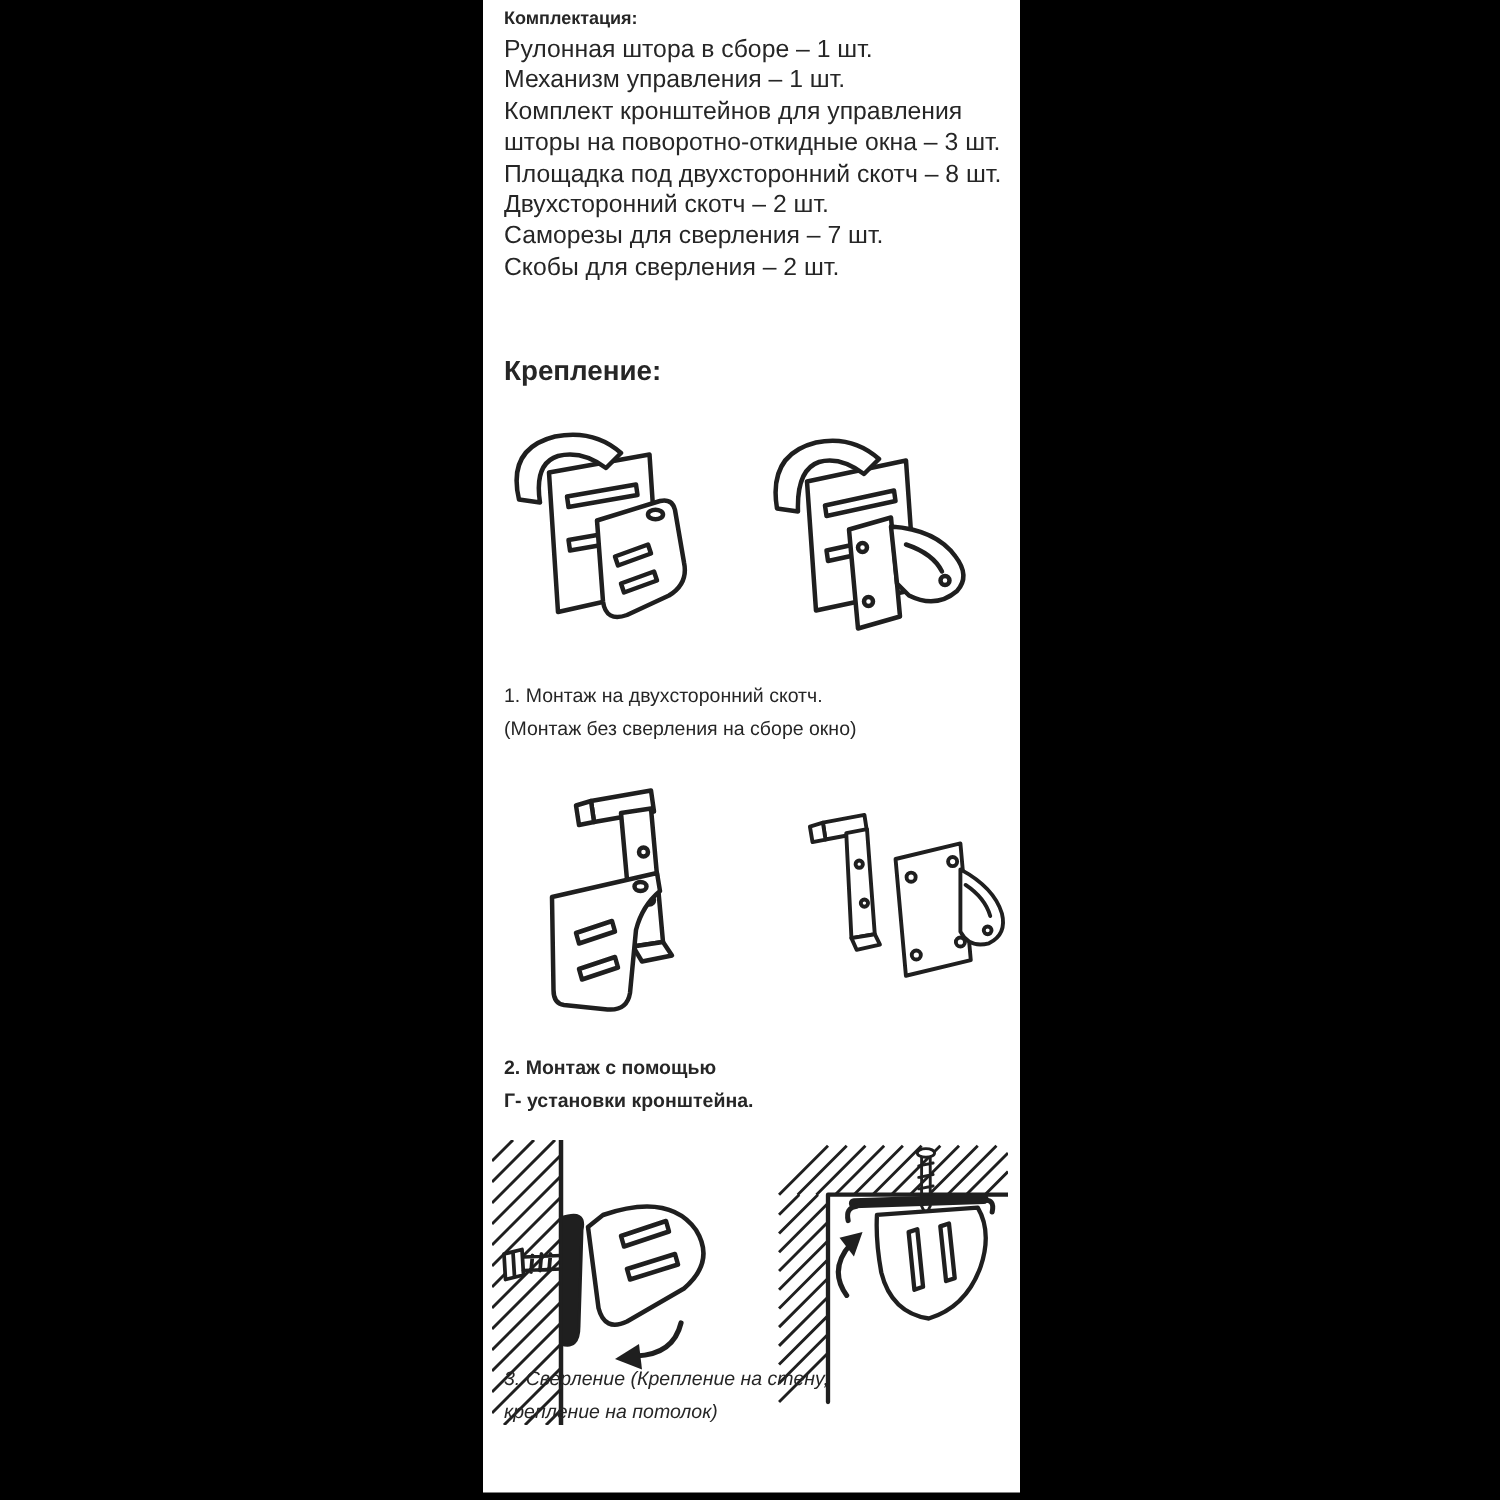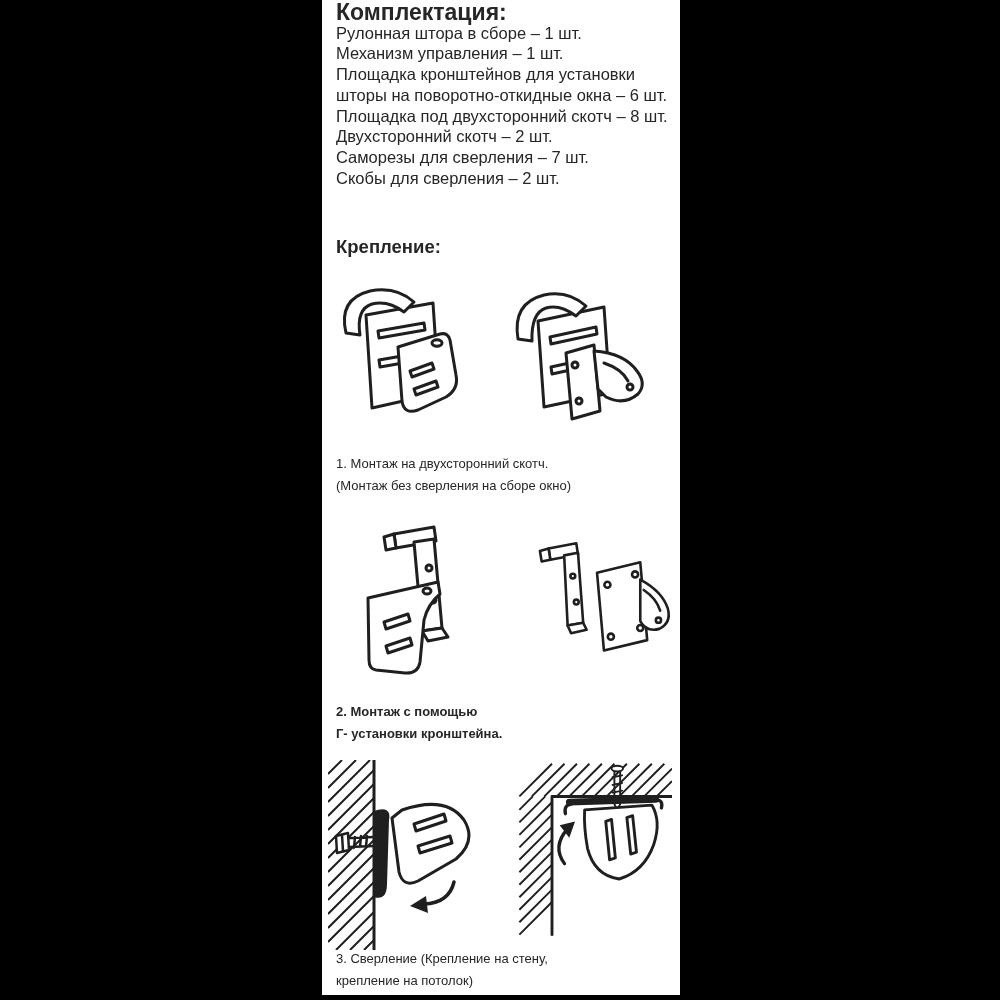--- a/index.html
+++ b/index.html
@@ -20,21 +20,21 @@
   }
   .textblock {
     position: absolute;
     left: 14px; top: 2px;
     font-size: 16.5px;
     line-height: 20.7px;
     white-space: nowrap;
   }
   .heading {
     font-weight: bold;
-    font-size: 23px;
+    font-size: 12px;
   }
   .heading2 {
     position: absolute;
     left: 14px; top: 236px;
     font-weight: bold;
     font-size: 18.5px;
     white-space: nowrap;
   }
   .figrow { position: absolute; left: 0; width: 358px; }
   .fig { position: absolute; top: 0; }
@@ -49,22 +49,22 @@
 </style>
 </head>
 <body>
 
 <div class="page">
 
   <div class="textblock">
     <div class="heading">Комплектация:</div>
     <div>Рулонная штора в сборе – 1 шт.</div>
     <div>Механизм управления – 1 шт.</div>
-    <div>Площадка кронштейнов для установки</div>
-    <div>шторы на поворотно-откидные окна – 6 шт.</div>
+    <div>Комплект кронштейнов для управления</div>
+    <div>шторы на поворотно-откидные окна – 3 шт.</div>
     <div>Площадка под двухсторонний скотч – 8 шт.</div>
     <div>Двухсторонний скотч – 2 шт.</div>
     <div>Саморезы для сверления – 7 шт.</div>
     <div>Скобы для сверления – 2 шт.</div>
   </div>
 
   <div class="heading2">Крепление:</div>
 
   <div class="figrow" style="top:281px; height:172px;">
     <div class="fig" style="left:8px;">
@@ -191,18 +191,18 @@
           <path d="M84 48 L154 43 Q164 60 156 84 Q146 112 120 120 Q94 116 87 88 Q83 66 84 48 Z"></path>
           <path d="M106 60 L112 58 L116 98 L110 100 Z"></path>
           <path d="M128 56 L134 54 L138 92 L132 94 Z"></path>
         </g>
         <path d="M66 68 Q50 86 63 104" fill="none" stroke="#1f1f1f" stroke-width="3.5" stroke-linecap="round"></path>
         <polygon points="58,64 74,60 68,77" fill="#1f1f1f"></polygon>
       </svg>
     </div>
   </div>
 
-  <div class="caption" style="top:948px;">
+  <div class="caption" style="top:908px;font-style:italic;">
     <div>3. Сверление (Крепление на стену,</div>
     <div>крепление на потолок)</div>
   </div>
 
 </div>
 
 </body></html>

